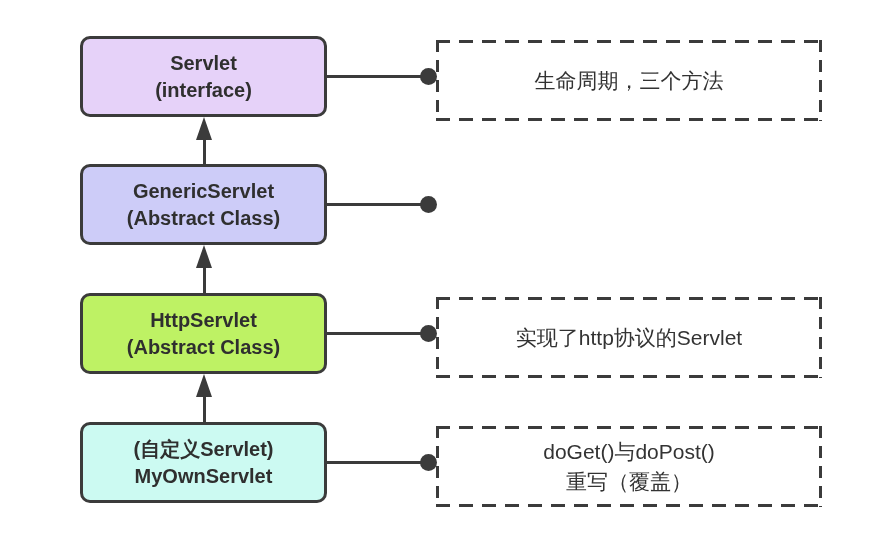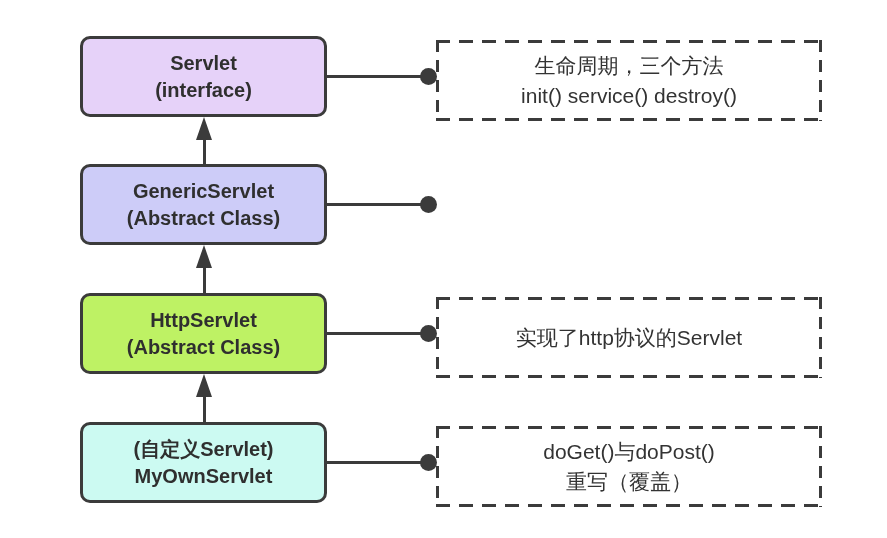--- a/index.html
+++ b/index.html
@@ -122,21 +122,20 @@
 
   <div class="row row-1">
     <div class="node" style="background-color: rgb(230, 210, 249);">
       <div>Servlet</div>
       <div>(interface)</div>
     </div>
     <div class="connector"></div>
     <div class="connector-dot"></div>
     <div class="note">
       <div>生命周期，三个方法</div>
-      <div>init() service() destroy()</div>
     </div>
   </div>
 
   <div class="arrow arrow-1">
     <div class="arrow-head"></div>
     <div class="arrow-shaft"></div>
   </div>
 
   <div class="row row-2">
     <div class="node" style="background-color: rgb(205, 204, 248);">

